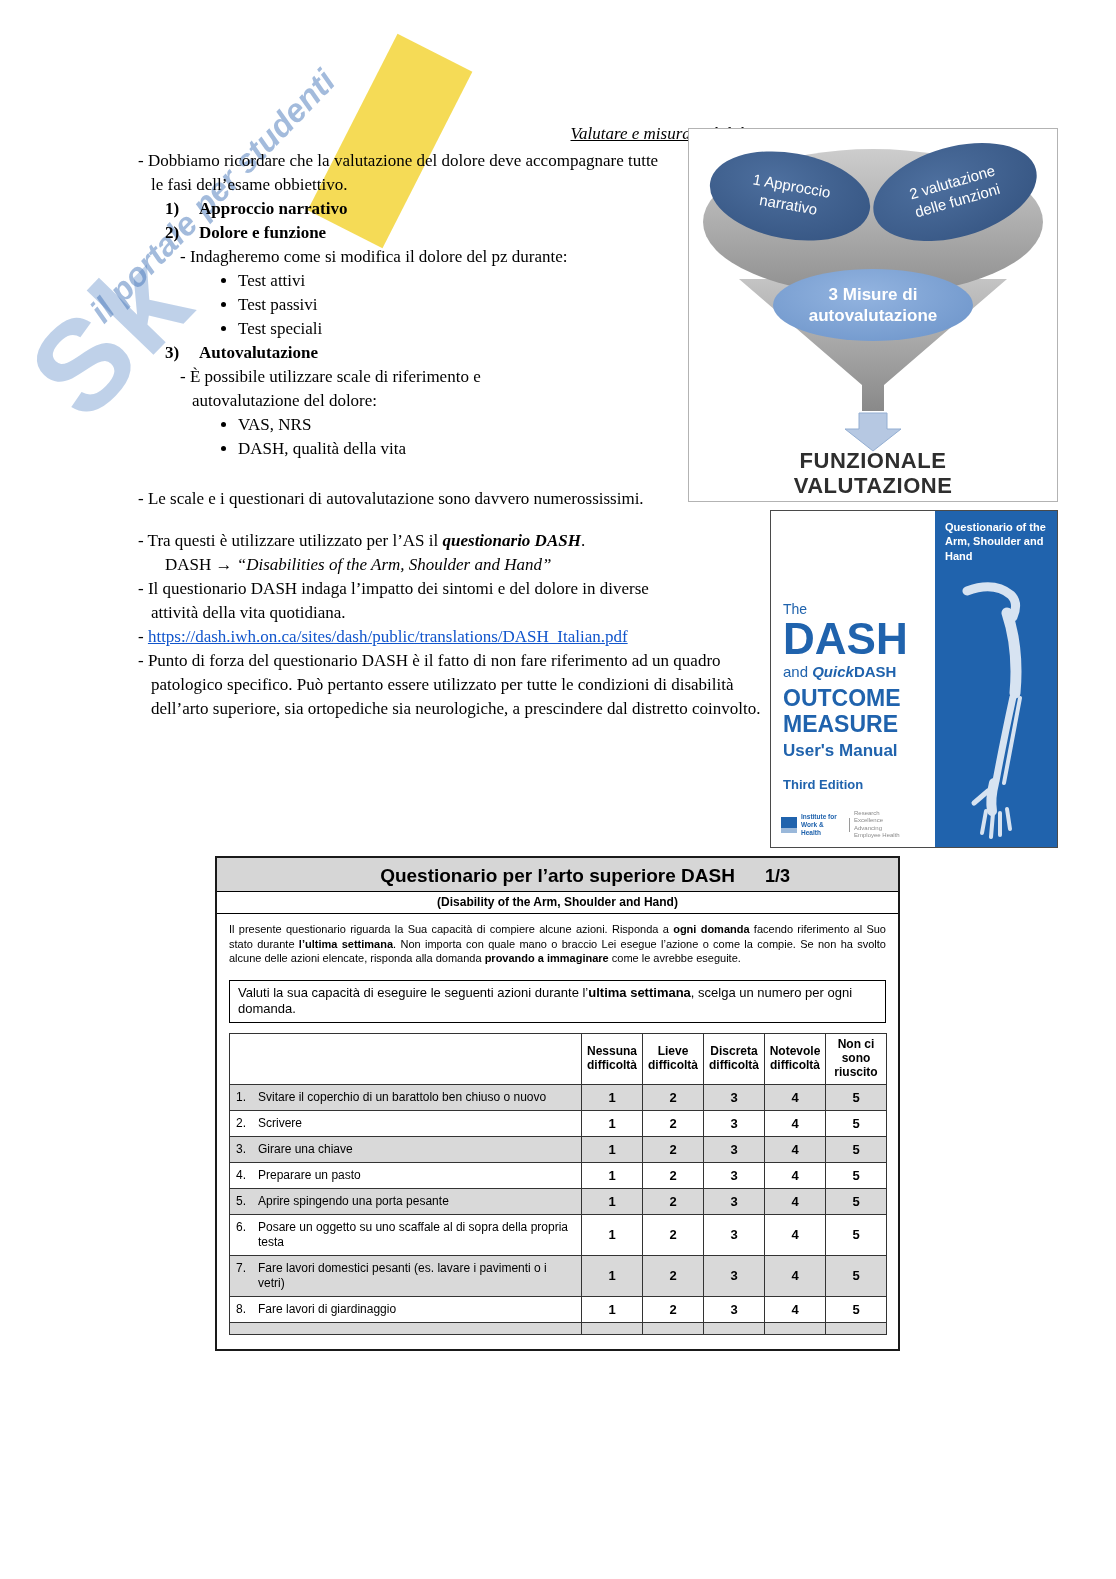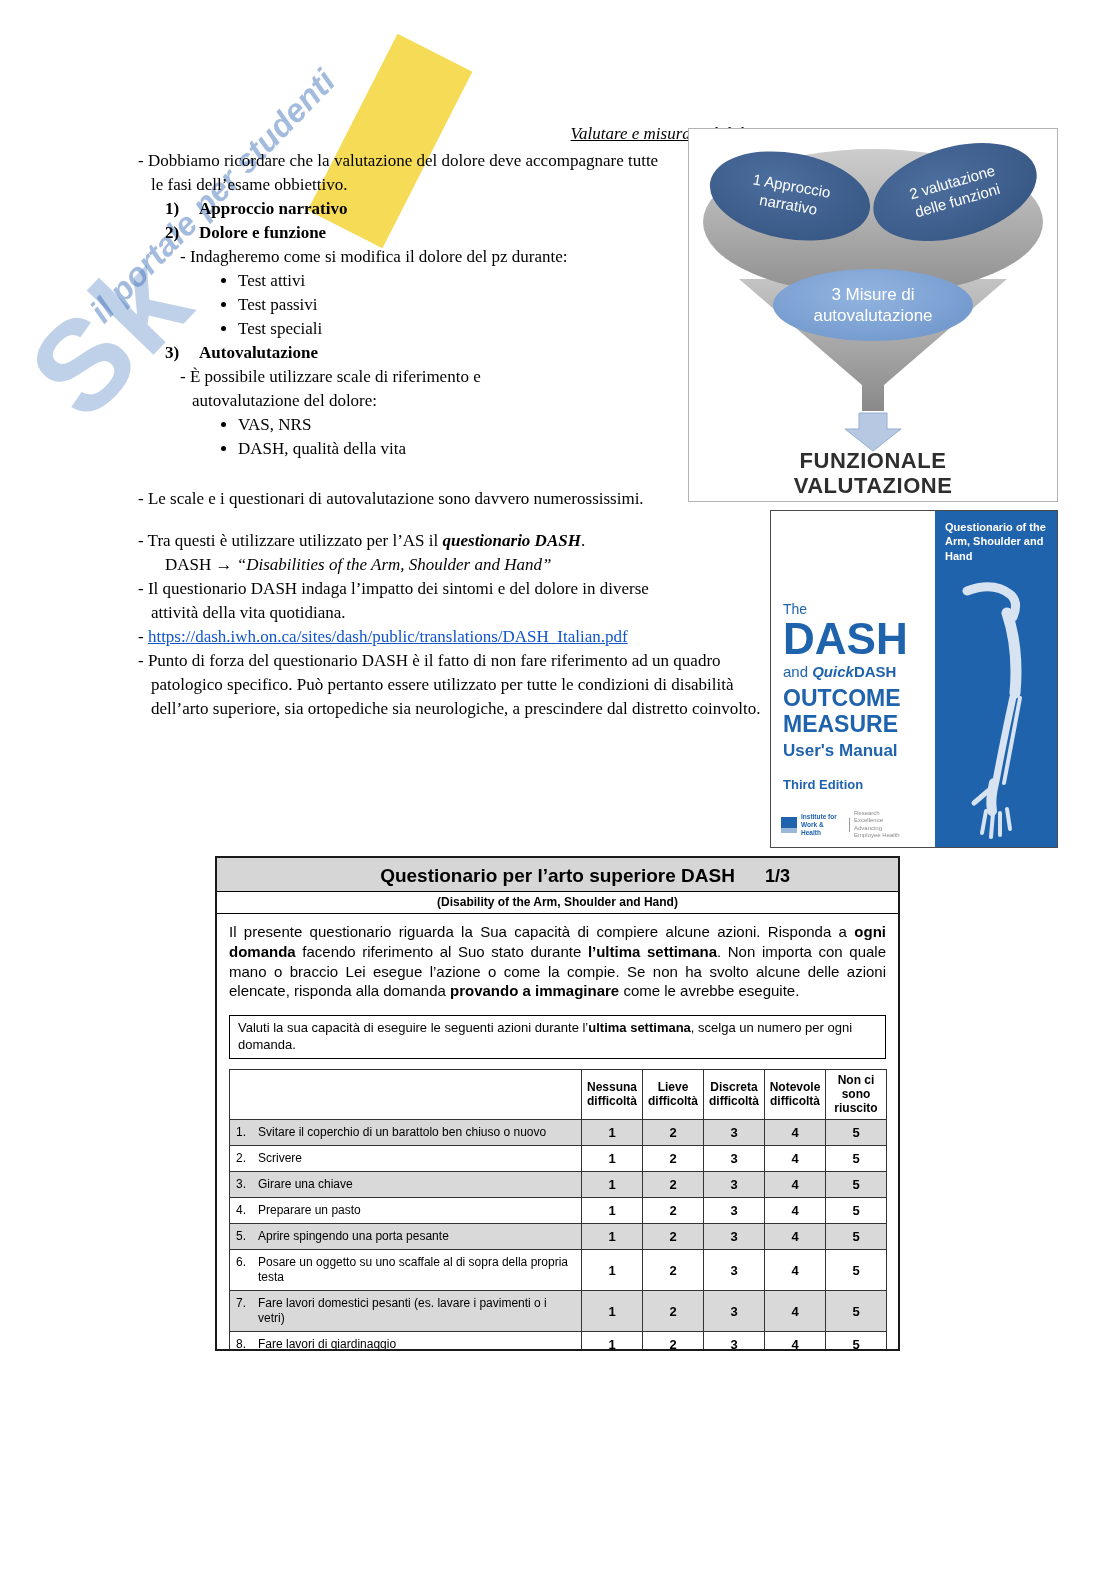--- a/index.html
+++ b/index.html
@@ -41,21 +41,21 @@
   .funnel-mouth{position:absolute;left:14px;top:20px;width:340px;height:146px;border-radius:50%;
                 background:linear-gradient(#cdcdcd,#8f8f8f);z-index:1;}
   .funnel-cone{position:absolute;left:0;top:0;z-index:0;}
   .f-ellipse{position:absolute;z-index:3;border-radius:50%;display:flex;flex-direction:column;
              align-items:center;justify-content:center;color:#fff;text-align:center;
              font-size:15px;line-height:1.25;}
   .f-dark{background:radial-gradient(ellipse at 40% 35%,#4d6f9e,var(--funnel-dark-blue,#32517e));}
   .f-e1{left:20px;top:24px;width:162px;height:86px;transform:rotate(10deg);}
   .f-e2{left:182px;top:18px;width:168px;height:90px;transform:rotate(-16deg);}
   .f-e3{left:84px;top:140px;width:200px;height:72px;font-size:17px;
-        background:radial-gradient(ellipse at 45% 35%,#93b4e0,var(--funnel-light-blue,#6a92c8));z-index:2;}
+        background:radial-gradient(ellipse at 45% 35%,#93b4e0,var(--funnel-light-blue,#6a92c8));z-index:2;font-weight:bold;}
   .funnel-arrow{position:absolute;left:0;top:0;z-index:2;}
   .funnel-caption{position:absolute;left:0;right:0;top:320px;text-align:center;font-weight:bold;
                   font-size:22px;line-height:1.12;color:#2e2e2e;letter-spacing:.5px;z-index:3;}
 
   
   .cover{position:absolute;left:770px;top:510px;width:286px;height:336px;border:1px solid #4a4a4a;
          background:#fff;font-family:"Liberation Sans",sans-serif;overflow:hidden;}
   .cover-right{position:absolute;right:0;top:0;width:122px;height:100%;
                background:var(--brand-blue,#2063ad);}
   .cover-corner{padding:9px 6px 0 10px;color:#fff;font-weight:bold;font-size:11px;line-height:1.3;}
@@ -77,21 +77,21 @@
 
   
   .quest{position:absolute;left:215px;top:856px;width:681px;height:491px;border:2px solid #1a1a1a;
          background:#fff;font-family:"Liberation Sans",sans-serif;overflow:hidden;}
   .q-titlebar{position:relative;background:var(--header-gray,#d6d6d6);border-bottom:1px solid #000;
               text-align:center;padding:7px 0 4px;}
   .q-title{font-weight:bold;font-size:19px;display:inline-block;}
   .q-page{position:absolute;right:108px;top:8px;font-weight:bold;font-size:18px;}
   .q-subtitle{text-align:center;font-weight:bold;font-size:12px;padding:3px 0 4px;
               border-bottom:1px solid #000;}
-  .q-intro{padding:8px 12px 6px;font-size:15px;line-height:1.32;text-align:justify;}
+  .q-intro{padding:8px 12px 6px;font-size:11px;line-height:1.32;text-align:justify;}
   .q-instruction{margin:8px 12px 10px;border:1px solid #000;padding:4px 8px;font-size:13px;line-height:1.3;}
   table.q-table{width:657px;margin:0 12px;border-collapse:collapse;table-layout:fixed;font-size:12px;}
   .q-table th,.q-table td{border:1px solid #333;}
   .q-table th{font-weight:bold;text-align:center;font-size:12px;line-height:1.15;
               padding:4px 2px;vertical-align:middle;}
   .qt-q{padding:5px 4px 5px 6px;}
   .qt-num{display:inline-block;width:22px;vertical-align:top;}
   .qt-label{display:inline-block;width:312px;vertical-align:top;line-height:1.25;}
   .qt-v{text-align:center;font-weight:bold;font-size:13px;}
   tbody.q-body tr:nth-of-type(odd) td{background:var(--table-shade,#d9d9d9);}

